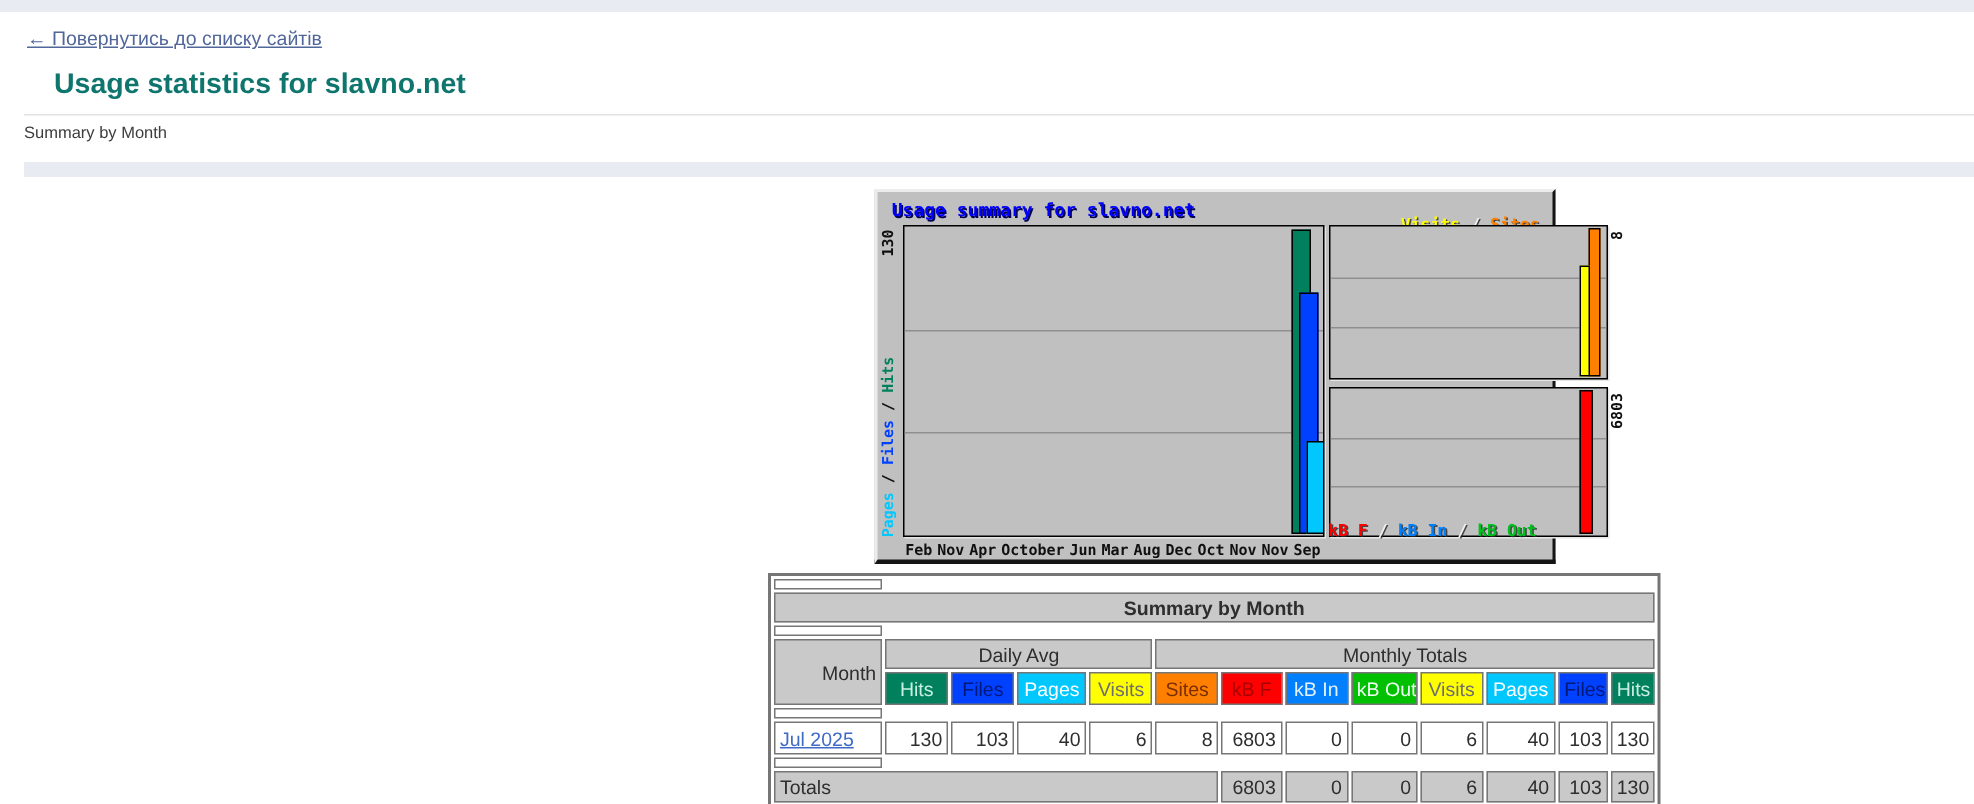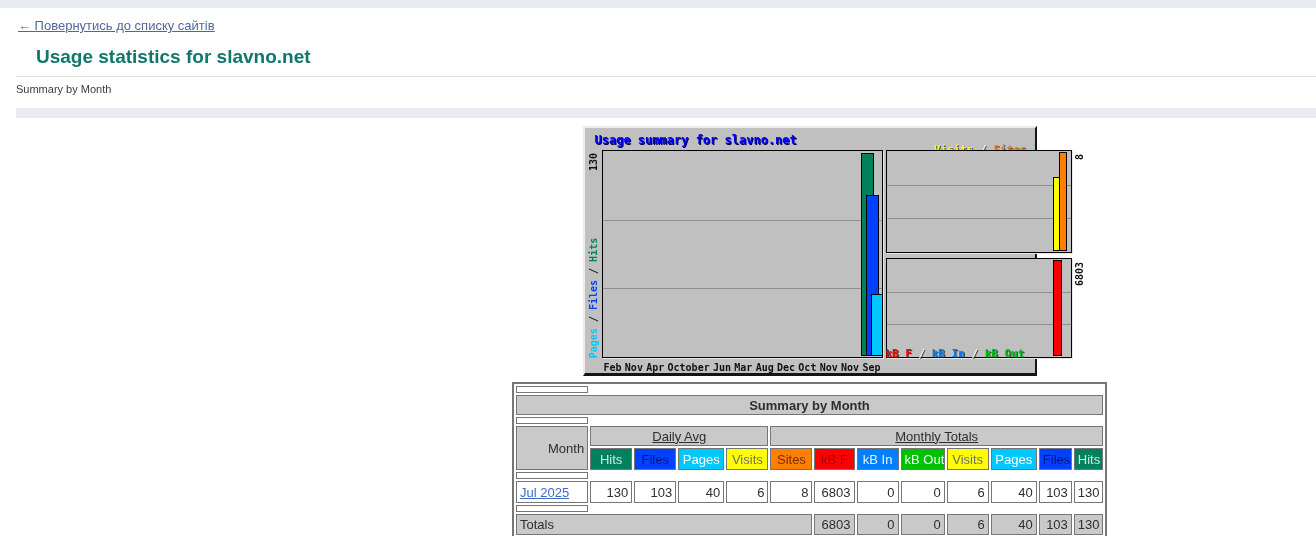--- a/index.html
+++ b/index.html
@@ -37,21 +37,21 @@
               font-size:10px;font-weight:bold;color:#101010;}
   .ylabel-sep{color:#101010;}
 
   
   table.summary{margin-top:6px;border-collapse:separate;border-spacing:2px;background:#ffffff;border:2px solid #767676;
                 font-size:13px;color:#2e2e2e;table-layout:fixed;width:595px;}
   table.summary th, table.summary td{border:1px solid #767676;padding:1px 3px;overflow:hidden;white-space:nowrap;}
   th.tbl-title{background:#c9c9c9;font-weight:bold;text-align:center;height:16px;}
   th.grey{background:#c9c9c9;font-weight:normal;}
   th.month-hdr{text-align:right;vertical-align:middle;}
-  th.group-hdr{height:16px;text-decoration:underline;}
+  th.group-hdr{height:16px;}
   th.colhdr{font-weight:normal;text-align:center;height:18px;}
   td.num{text-align:right;height:18px;background:#fff;}
   th.tot-num{background:#c9c9c9;font-weight:normal;text-align:right;height:17px;}
   th.tot-label{background:#c9c9c9;font-weight:normal;text-align:left;height:17px;}
   th.sp{height:3px;padding:0;background:#fff;}
   td.month-cell{background:#fff;height:18px;}
   a.monthlink{color:#3f6bc6;text-decoration:underline;cursor:pointer;}
 </style>
 </head>
 <body>

